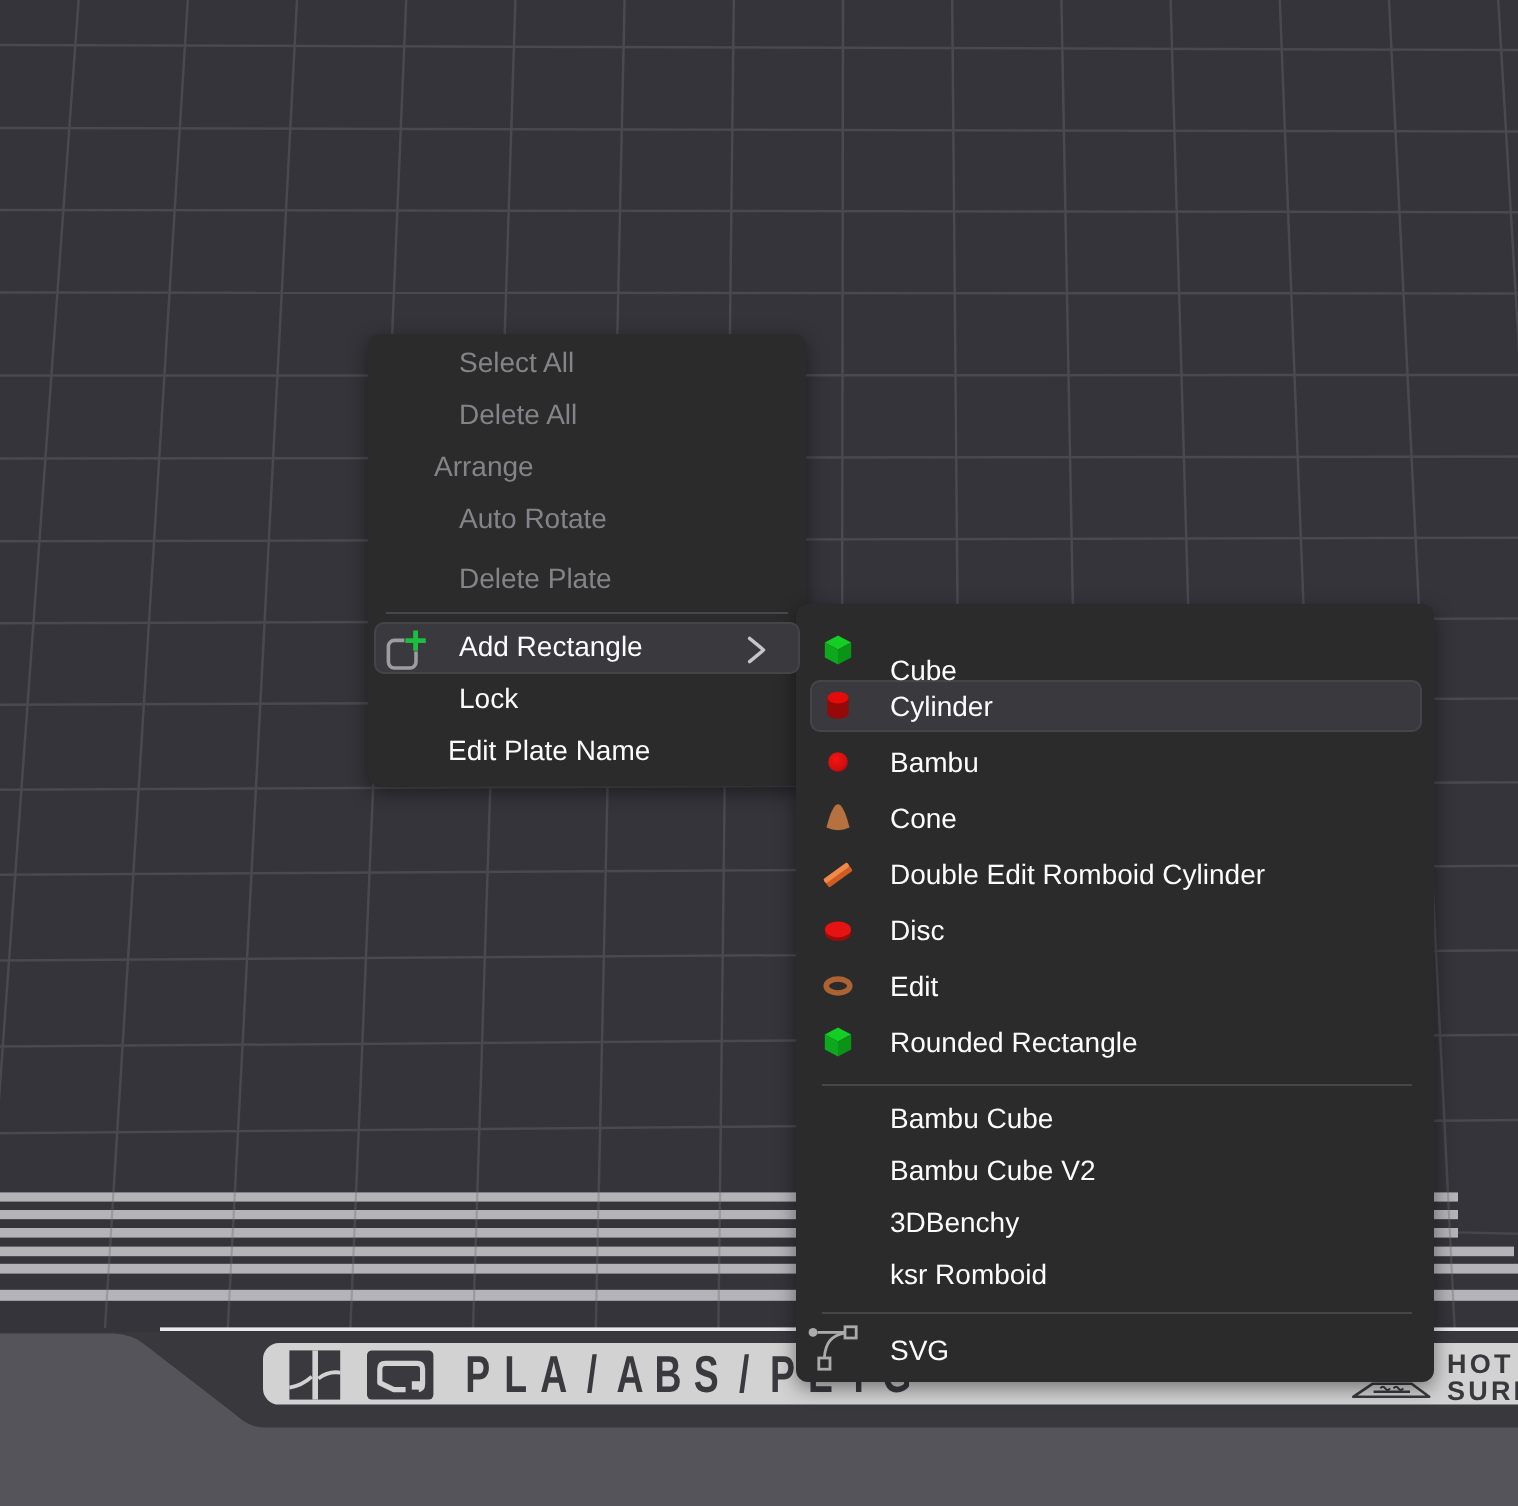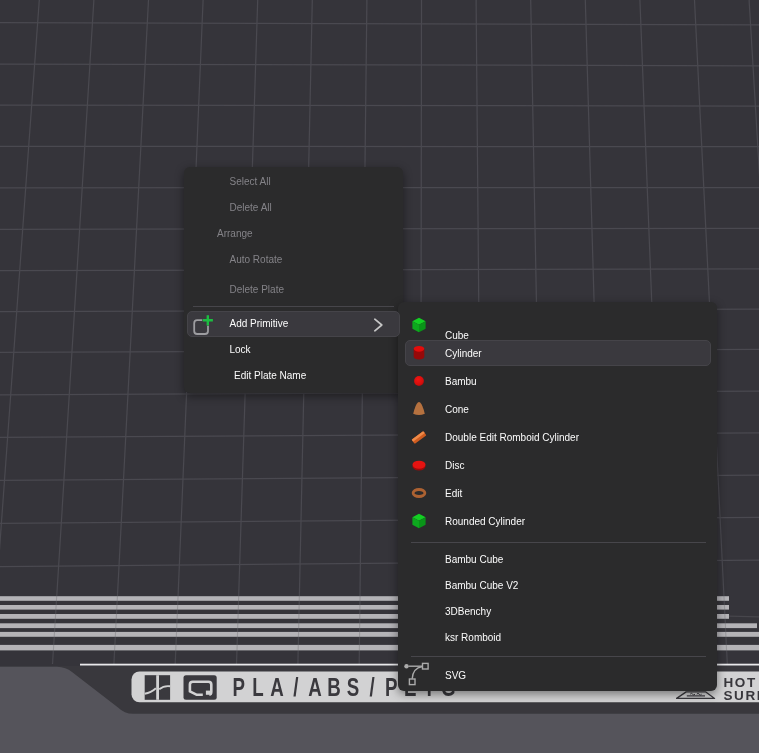--- a/index.html
+++ b/index.html
@@ -1,19 +1,19 @@
 <!DOCTYPE html>
 <html><head>
 <meta charset="utf-8">
 <style>
 html,body{margin:0;padding:0}
 body{width:759px;height:753px;position:relative;overflow:hidden;background:#35343a;font-family:"Liberation Sans",sans-serif}
 .abs{position:absolute}
 .menu{position:absolute;background:#2b2b2c;border-radius:6px;box-shadow:0 3px 10px rgba(0,0,0,.45)}
-.mi{position:absolute;font-size:10px;line-height:15px;color:#fcfcfc;white-space:nowrap}
+.mi{position:absolute;font-size:14px;line-height:15px;color:#fcfcfc;white-space:nowrap}
 .dis{color:#848388}
 .hl{position:absolute;background:#3a393e;border:1px solid #454449;border-radius:5px;box-sizing:border-box}
 .sep{position:absolute;height:1px;background:#47464b}
 </style>
 </head>
 <body>
 <svg class="abs" style="left:0;top:0" width="759" height="753" viewBox="0 0 759 753">
   <g id="grid" stroke="#4a4950" stroke-width="1.25" fill="none">
     <line x1="0" y1="22.5" x2="759" y2="25.0"></line>
     <line x1="0" y1="64" x2="759" y2="65.8"></line>
@@ -118,41 +118,41 @@
 
 <div class="menu" style="left:398px;top:302px;width:319px;height:389px"></div>
 
 <div class="mi dis" style="left:229.5px;top:174px">Select All</div>
 <div class="mi dis" style="left:229.5px;top:200px">Delete All</div>
 <div class="mi dis" style="left:217px;top:226px">Arrange</div>
 <div class="mi dis" style="left:229.5px;top:252px">Auto Rotate</div>
 <div class="mi dis" style="left:229.5px;top:282px">Delete Plate</div>
 <div class="sep" style="left:193px;top:306px;width:201px"></div>
 <div class="hl" style="left:187px;top:310.5px;width:213px;height:26px"></div>
-<div class="mi" style="left:229.5px;top:316px">Add Primitive</div>
+<div class="mi" style="left:229.5px;top:316px">Add Rectangle</div>
 <div class="mi" style="left:229.5px;top:341.6px">Lock</div>
-<div class="mi" style="left:234px;top:367.6px">Edit Plate Name</div>
+<div class="mi" style="left:224px;top:367.6px">Edit Plate Name</div>
 
 <svg class="abs" style="left:184px;top:300px" width="219px" height="93" viewBox="0 0 219 93">
   <rect x="10.2" y="20.2" width="13.8" height="13.8" rx="3" fill="none" stroke="#9d9da0" stroke-width="1.8"></rect>
   <rect x="18.2" y="14.2" width="11.5" height="11.5" fill="#3a393e"></rect>
   <path d="M23.8,15.2 v10.2 M18.7,20.3 h10.2" stroke="#1cbd41" stroke-width="2.4" fill="none"></path>
   <path d="M190.8,19.2 L197.8,25 L190.8,30.8" stroke="#c6c6c6" stroke-width="1.7" fill="none" stroke-linecap="round" stroke-linejoin="round"></path>
 </svg>
 
 <div class="hl" style="left:404.5px;top:339.5px;width:306px;height:26px"></div>
 
 <div class="mi" style="left:445px;top:328px">Cube</div>
 <div class="mi" style="left:445px;top:346px">Cylinder</div>
 <div class="mi" style="left:445px;top:374px">Bambu</div>
 <div class="mi" style="left:445px;top:402px">Cone</div>
 <div class="mi" style="left:445px;top:430px">Double Edit Romboid Cylinder</div>
 <div class="mi" style="left:445px;top:458px">Disc</div>
 <div class="mi" style="left:445px;top:486px">Edit</div>
-<div class="mi" style="left:445px;top:514px">Rounded Cylinder</div>
+<div class="mi" style="left:445px;top:514px">Rounded Rectangle</div>
 <div class="sep" style="left:411px;top:541.5px;width:295px"></div>
 <div class="mi" style="left:445px;top:552.1px">Bambu Cube</div>
 <div class="mi" style="left:445px;top:578.1px">Bambu Cube V2</div>
 <div class="mi" style="left:445px;top:604.1px">3DBenchy</div>
 <div class="mi" style="left:445px;top:630.1px">ksr Romboid</div>
 <div class="sep" style="left:411px;top:655.6px;width:295px"></div>
 <div class="mi" style="left:445px;top:667.5px">SVG</div>
 
 <svg class="abs" style="left:398px;top:302px" width="319" height="389" viewBox="0 0 319 389">
   <defs>

